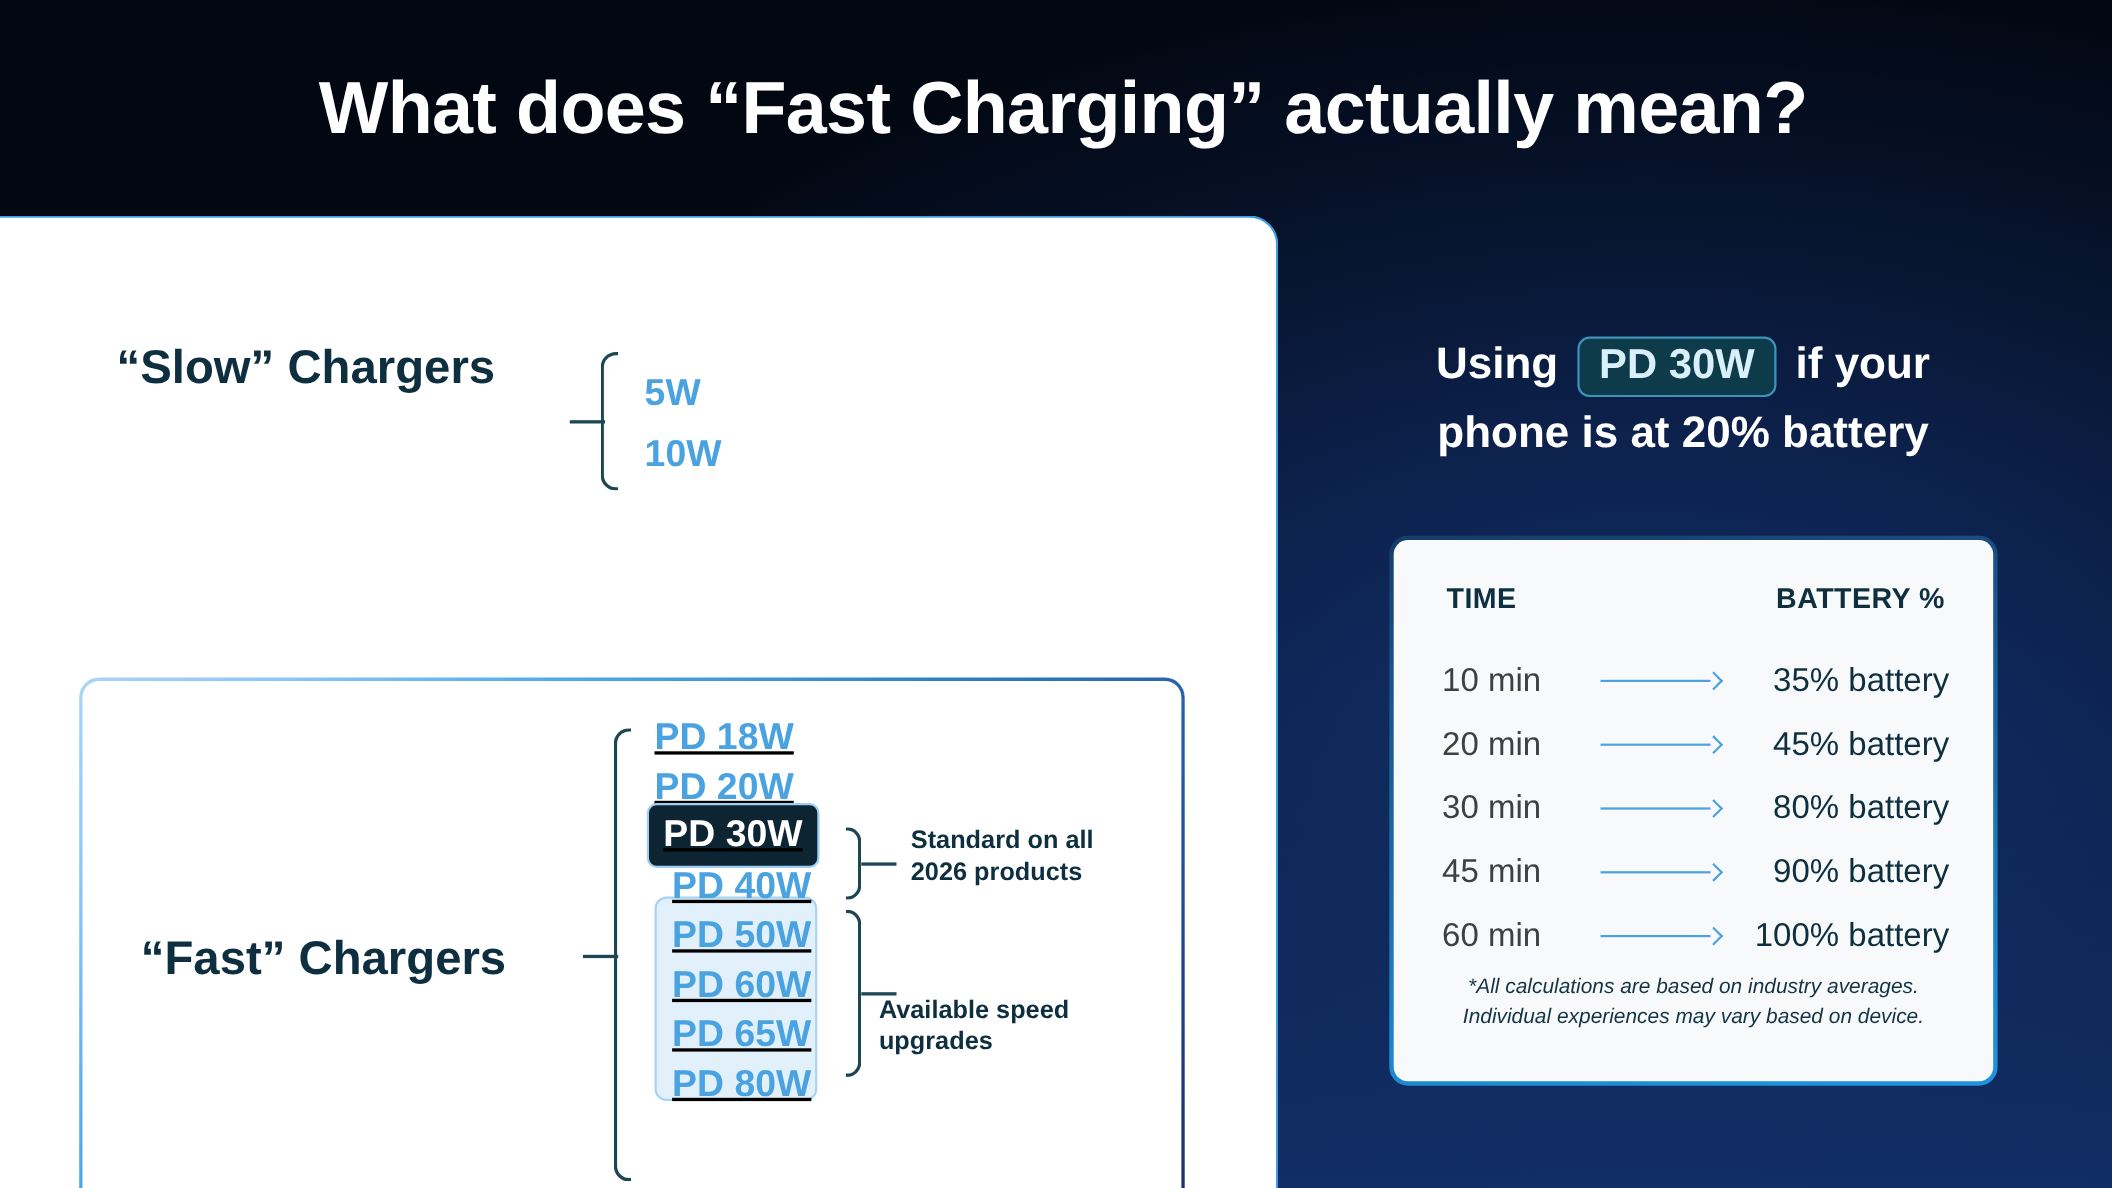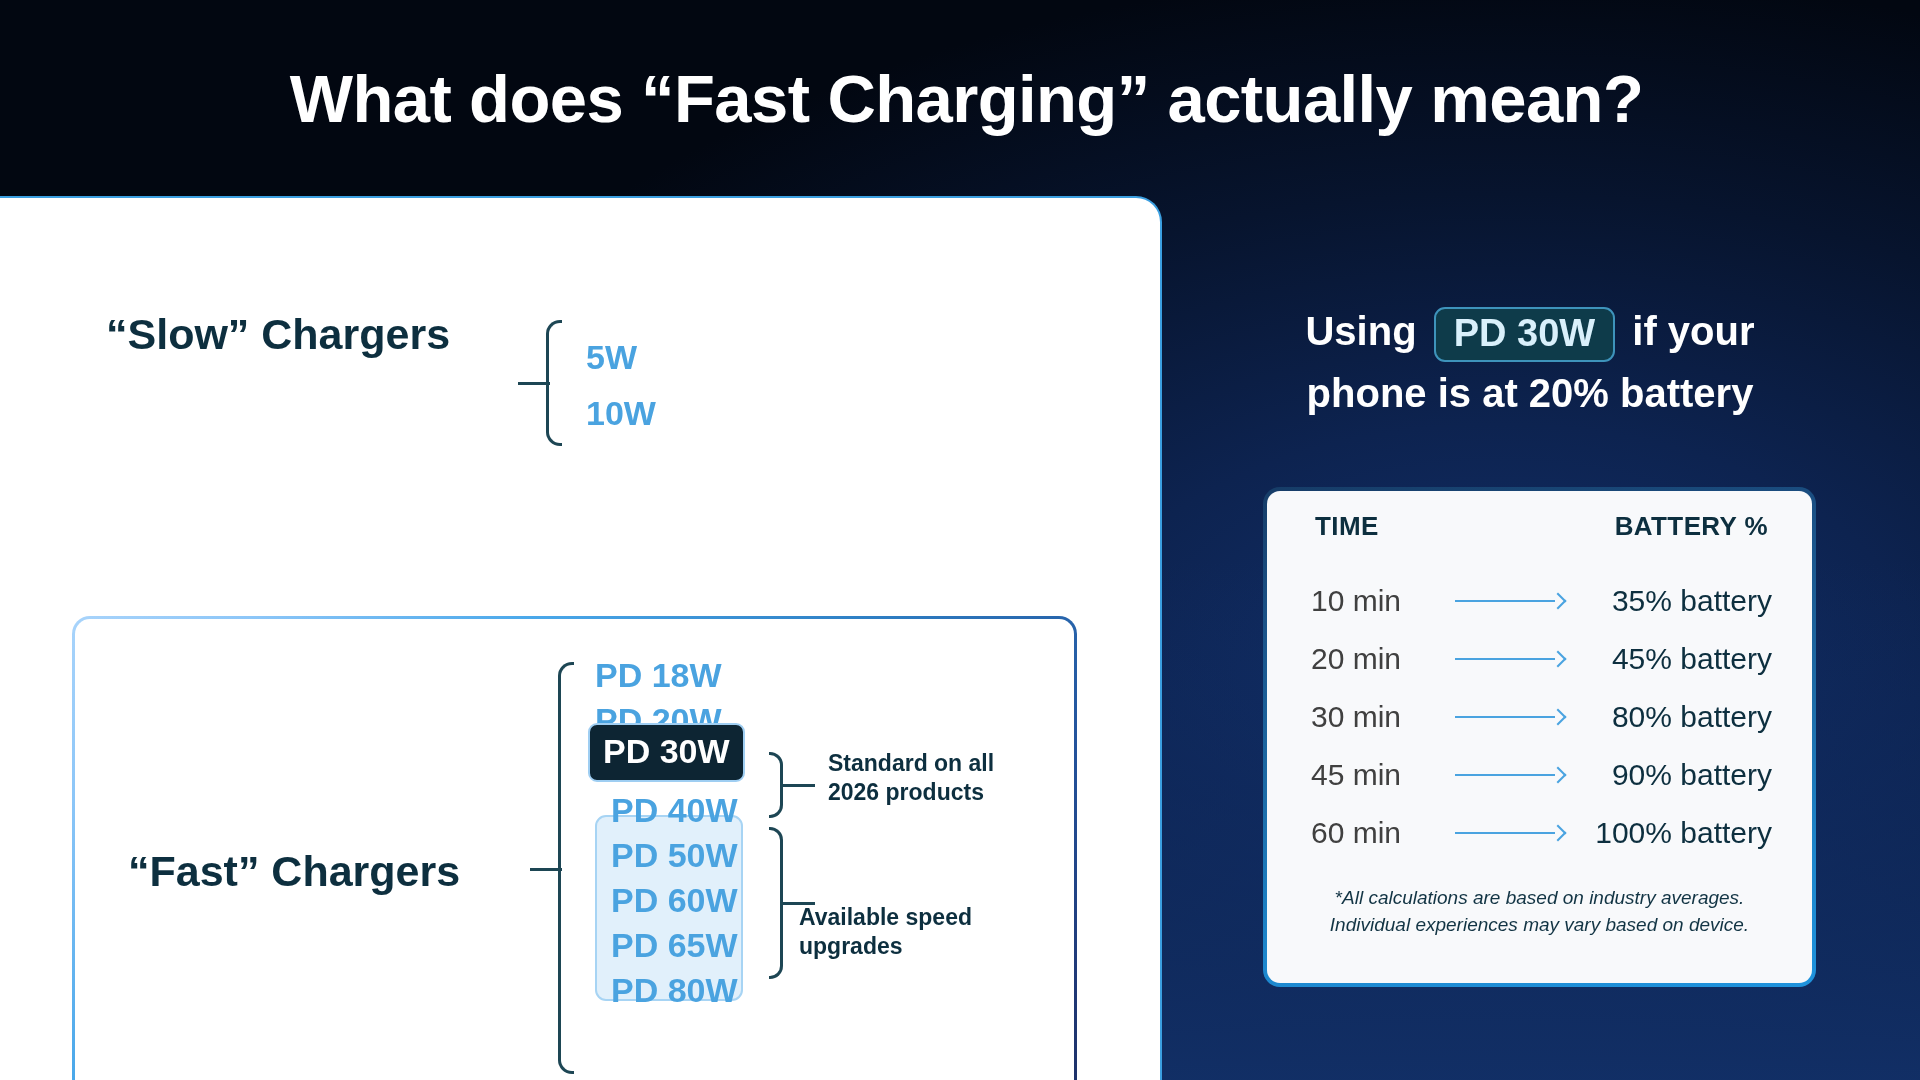--- a/index.html
+++ b/index.html
@@ -144,21 +144,22 @@
   }
 
   .fast-items {
     position: absolute;
     left: 520px; top: 28px;
     width: 160px;
   }
   .w-row {
     height: 45px;
     display: flex;
-    align-items: flex-end;
+    align-items: center;
+    text-decoration: underline;
   }
   .w-plain {
     font-size: 34px;
     font-weight: 700;
     color: #4aa3e0;
     line-height: 1;
     white-space: nowrap;
   }
   .w-pill {
     display: inline-flex;
@@ -251,21 +252,21 @@
     width: 553px; height: 500px;
     border-radius: 17px;
     padding: 4px;
     background: linear-gradient(170deg, #163c67 0%, #1b5287 22%, #1c6ca8 52%, #1d86cc 78%, #1f93dd 100%);
   }
   .table-card-inner {
     width: 100%; height: 100%;
     background: #f8f9fb;
     border-radius: 13px;
     position: relative;
-    padding: 20px 38px 0 38px;
+    padding: 38px 38px 0 38px;
   }
 
   .tbl-head {
     display: flex;
     justify-content: space-between;
     align-items: baseline;
     padding: 0 6px 0 10px;
   }
   .tbl-head-cell {
     font-size: 26px;

